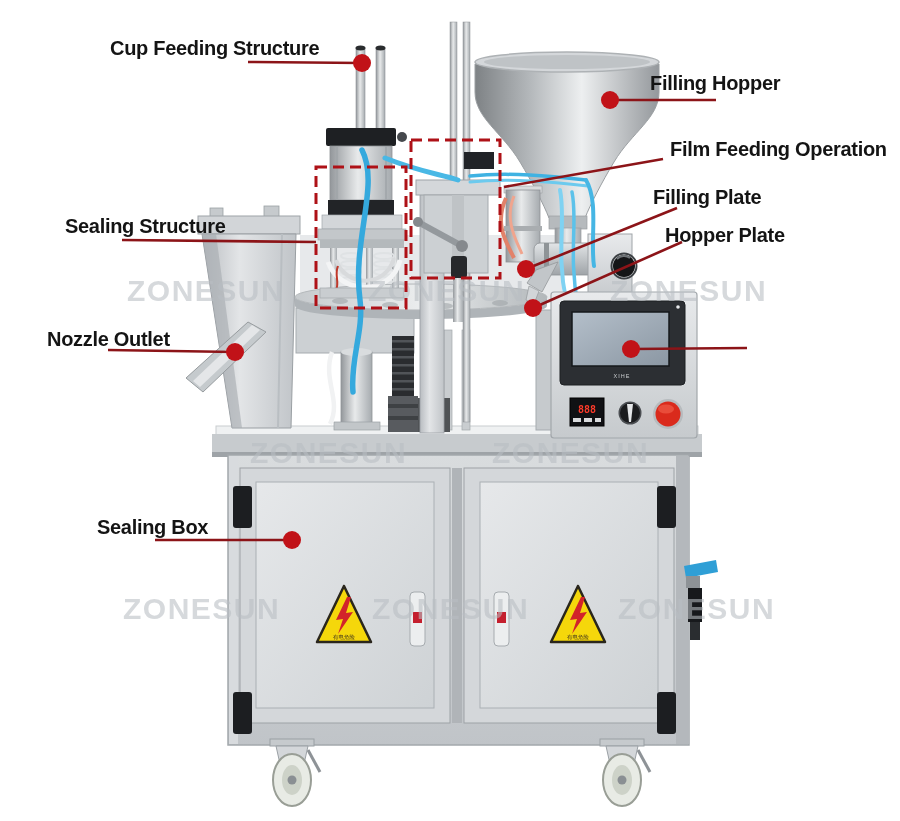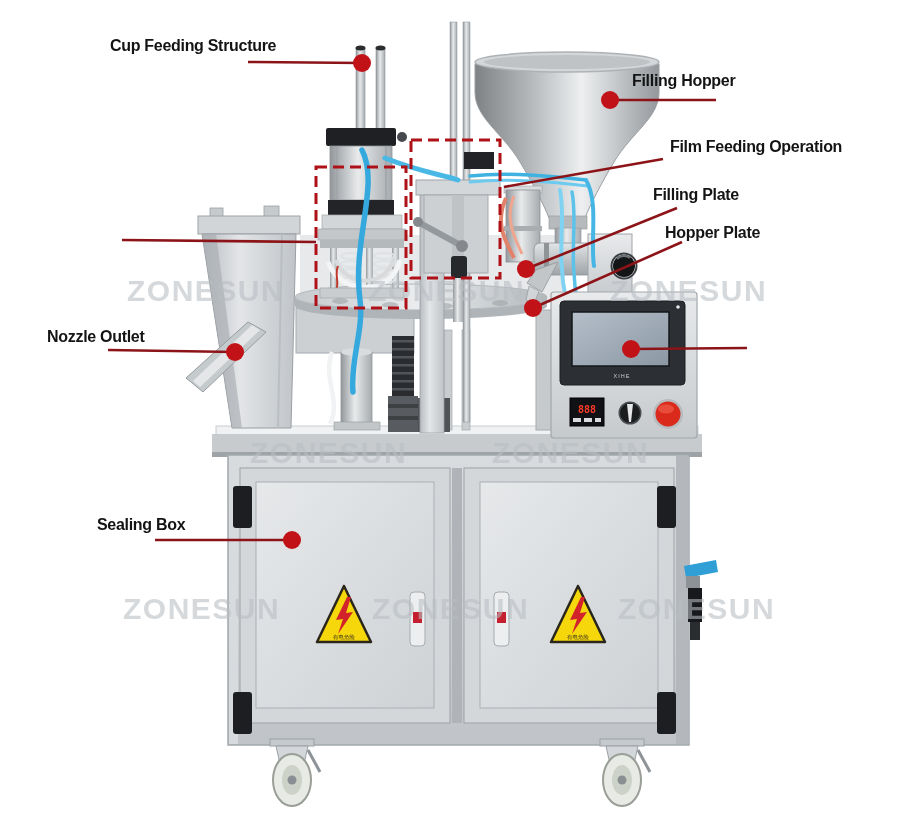--- a/index.html
+++ b/index.html
@@ -10,21 +10,21 @@
   .stage svg{position:absolute;left:0;top:0;}
   .watermarks{position:absolute;left:0;top:0;width:731px;height:821px;z-index:2;pointer-events:none;}
   .wm{
     position:absolute;font-weight:bold;font-size:30px;letter-spacing:1.5px;
     color:rgba(185,189,194,0.58);white-space:nowrap;
     font-family:"Liberation Sans", sans-serif;
   }
   #annot{z-index:3;}
   .labels{position:absolute;left:0;top:0;width:900px;height:821px;z-index:4;pointer-events:none;}
   .lbl{
-    position:absolute;font-weight:bold;font-size:16px;letter-spacing:-0.3px;
+    position:absolute;font-weight:bold;font-size:20px;letter-spacing:-0.3px;
     color:#141414;white-space:nowrap;
   }
 </style>
 </head>
 <body>
 
 <div class="stage">
 
   <svg id="machine" width="900" height="821" viewBox="0 0 900 821">
     <defs>
@@ -351,21 +351,22 @@
       <circle cx="526" cy="269" r="9"></circle>
       <circle cx="533" cy="308" r="9"></circle>
       <circle cx="631" cy="349" r="9"></circle>
       <circle cx="235" cy="352" r="9"></circle>
       <circle cx="292" cy="540" r="9"></circle>
     </g>
   </svg>
 
   <div class="labels">
     <div class="lbl" style="left:110px;top:37px">Cup Feeding Structure</div>
-    <div class="lbl" style="left:632px;top:72px">Filling Hopper</div>
+    <div class="lbl" style="left:650px;top:72px">Filling Hopper</div>
     <div class="lbl" style="left:670px;top:138px">Film Feeding Operation</div>
     <div class="lbl" style="left:653px;top:186px">Filling Plate</div>
     <div class="lbl" style="left:665px;top:224px">Hopper Plate</div>
     <div class="lbl" style="left:47px;top:328px">Nozzle Outlet</div>
+    <div class="lbl" style="left:65px;top:215px">Sealing Structure</div>
     <div class="lbl" style="left:97px;top:516px">Sealing Box</div>
   </div>
 
 </div>
 
 </body></html>

